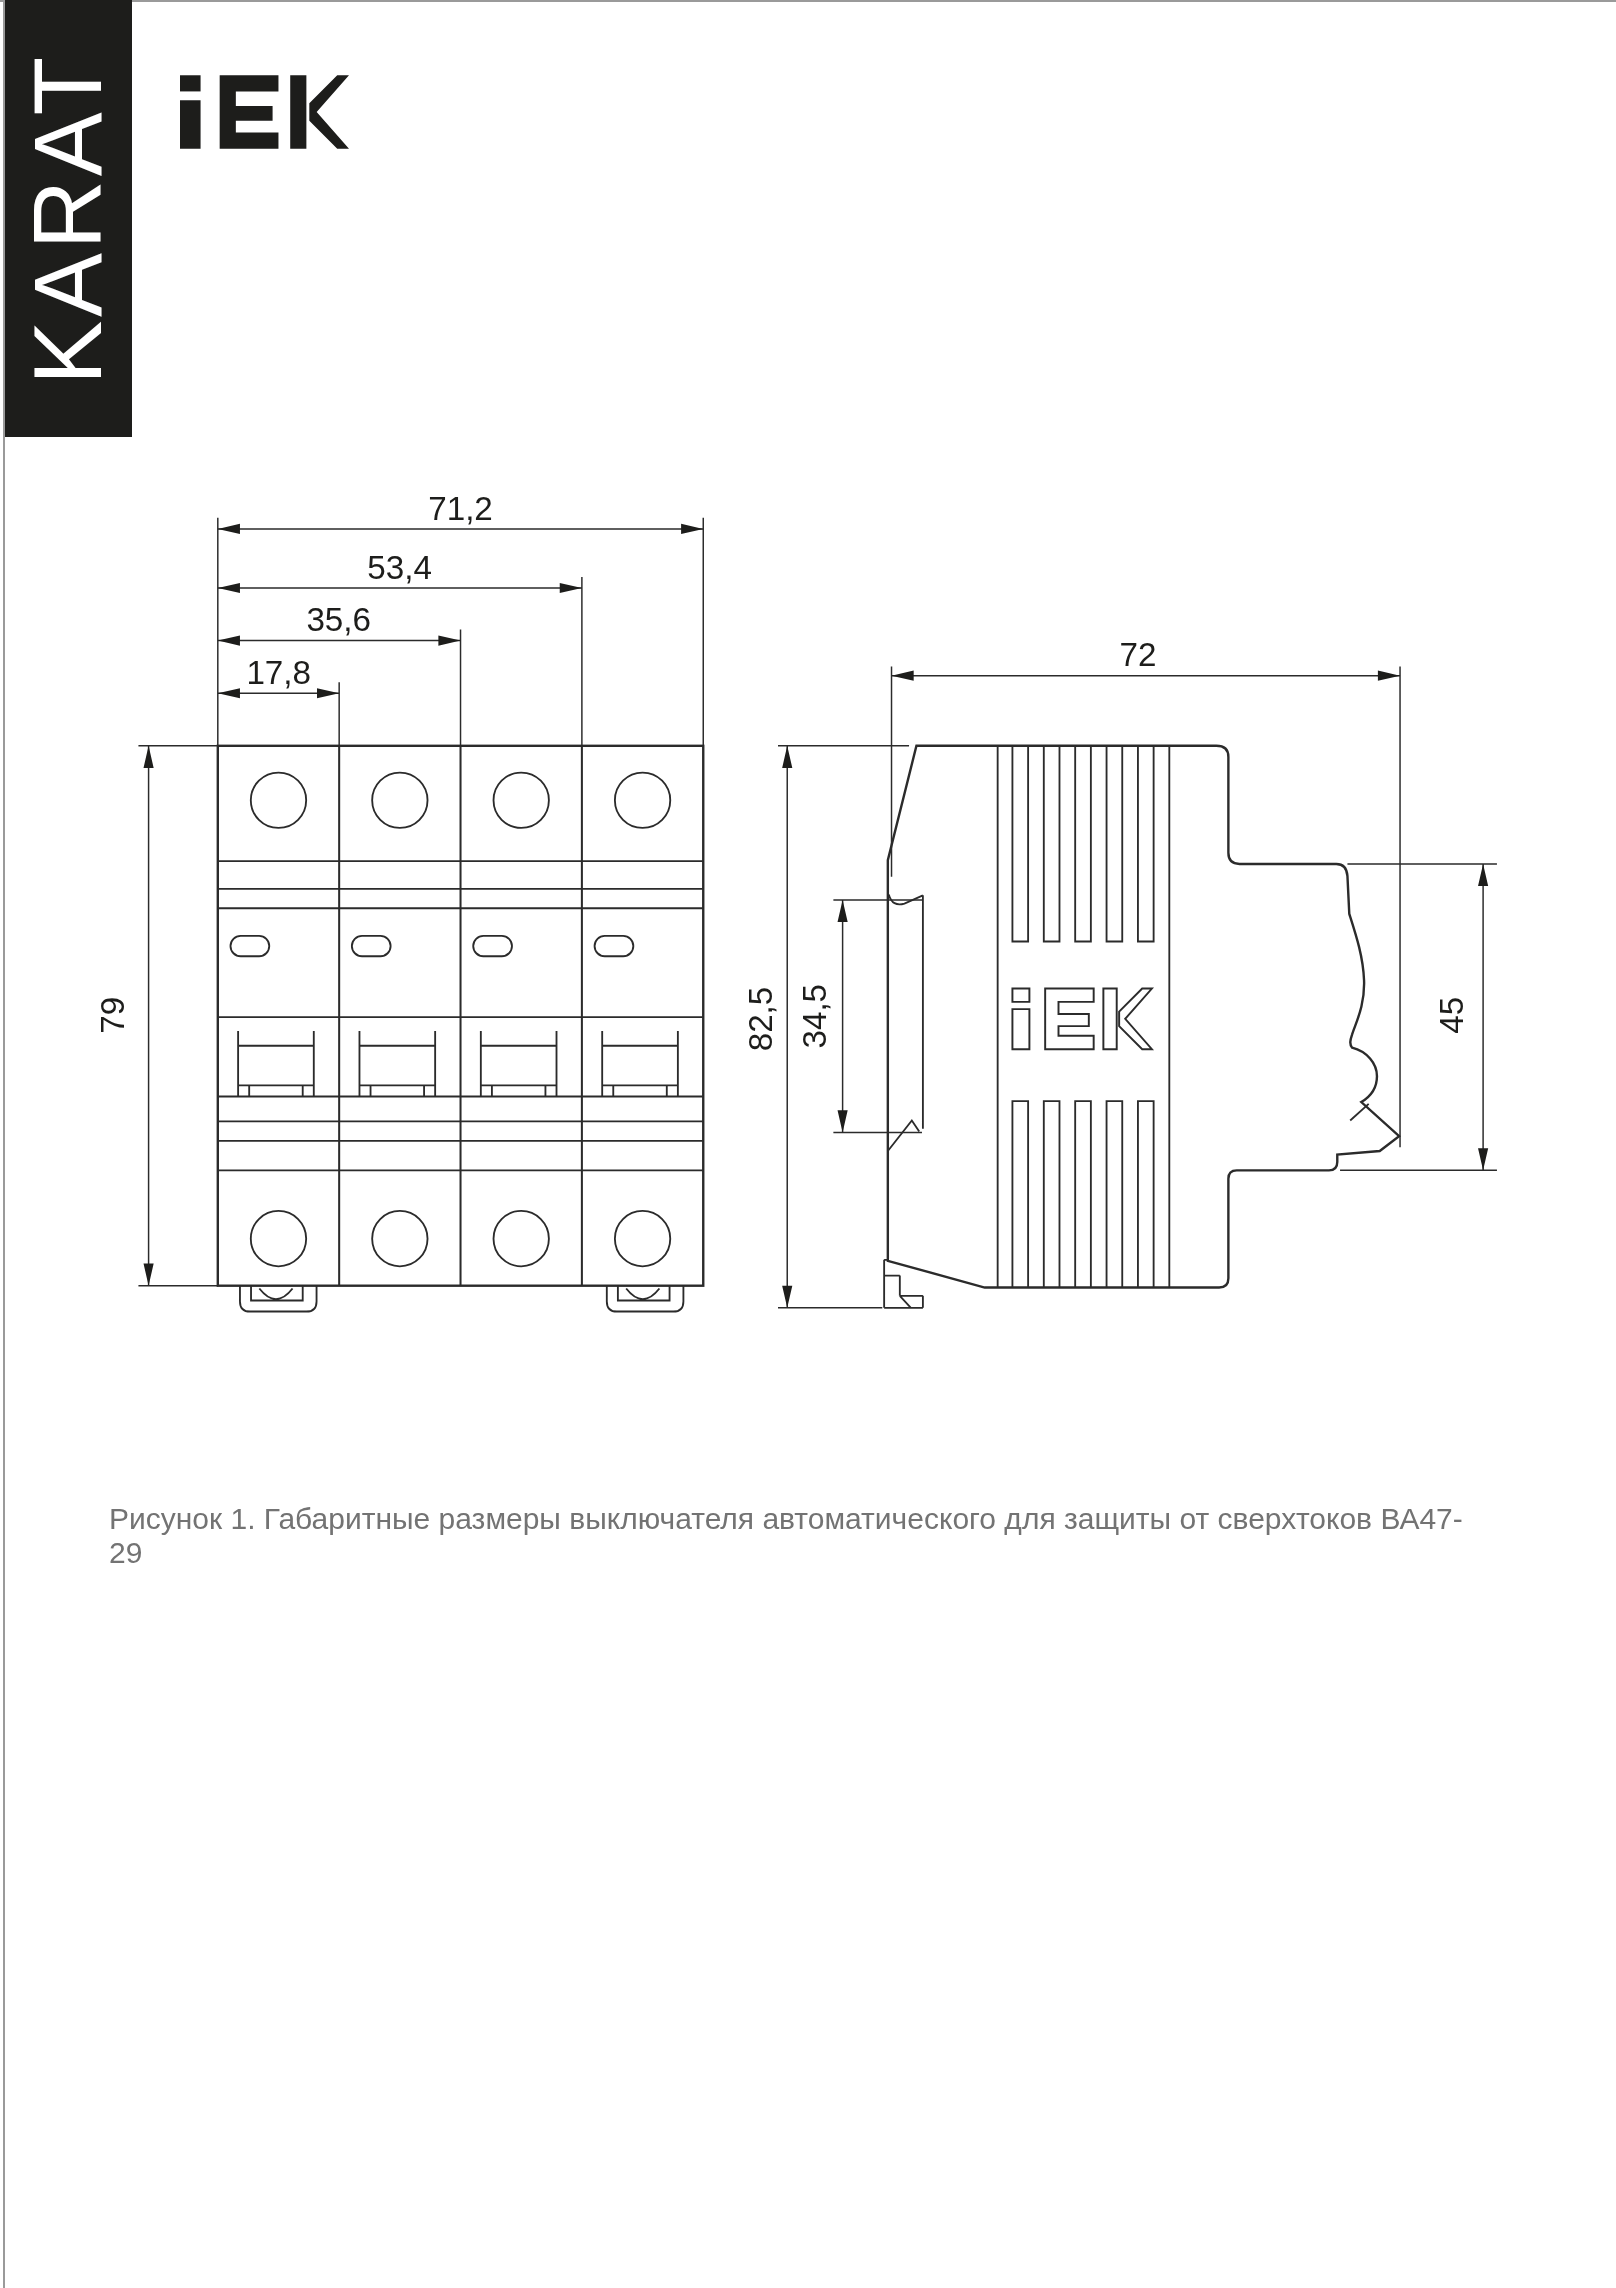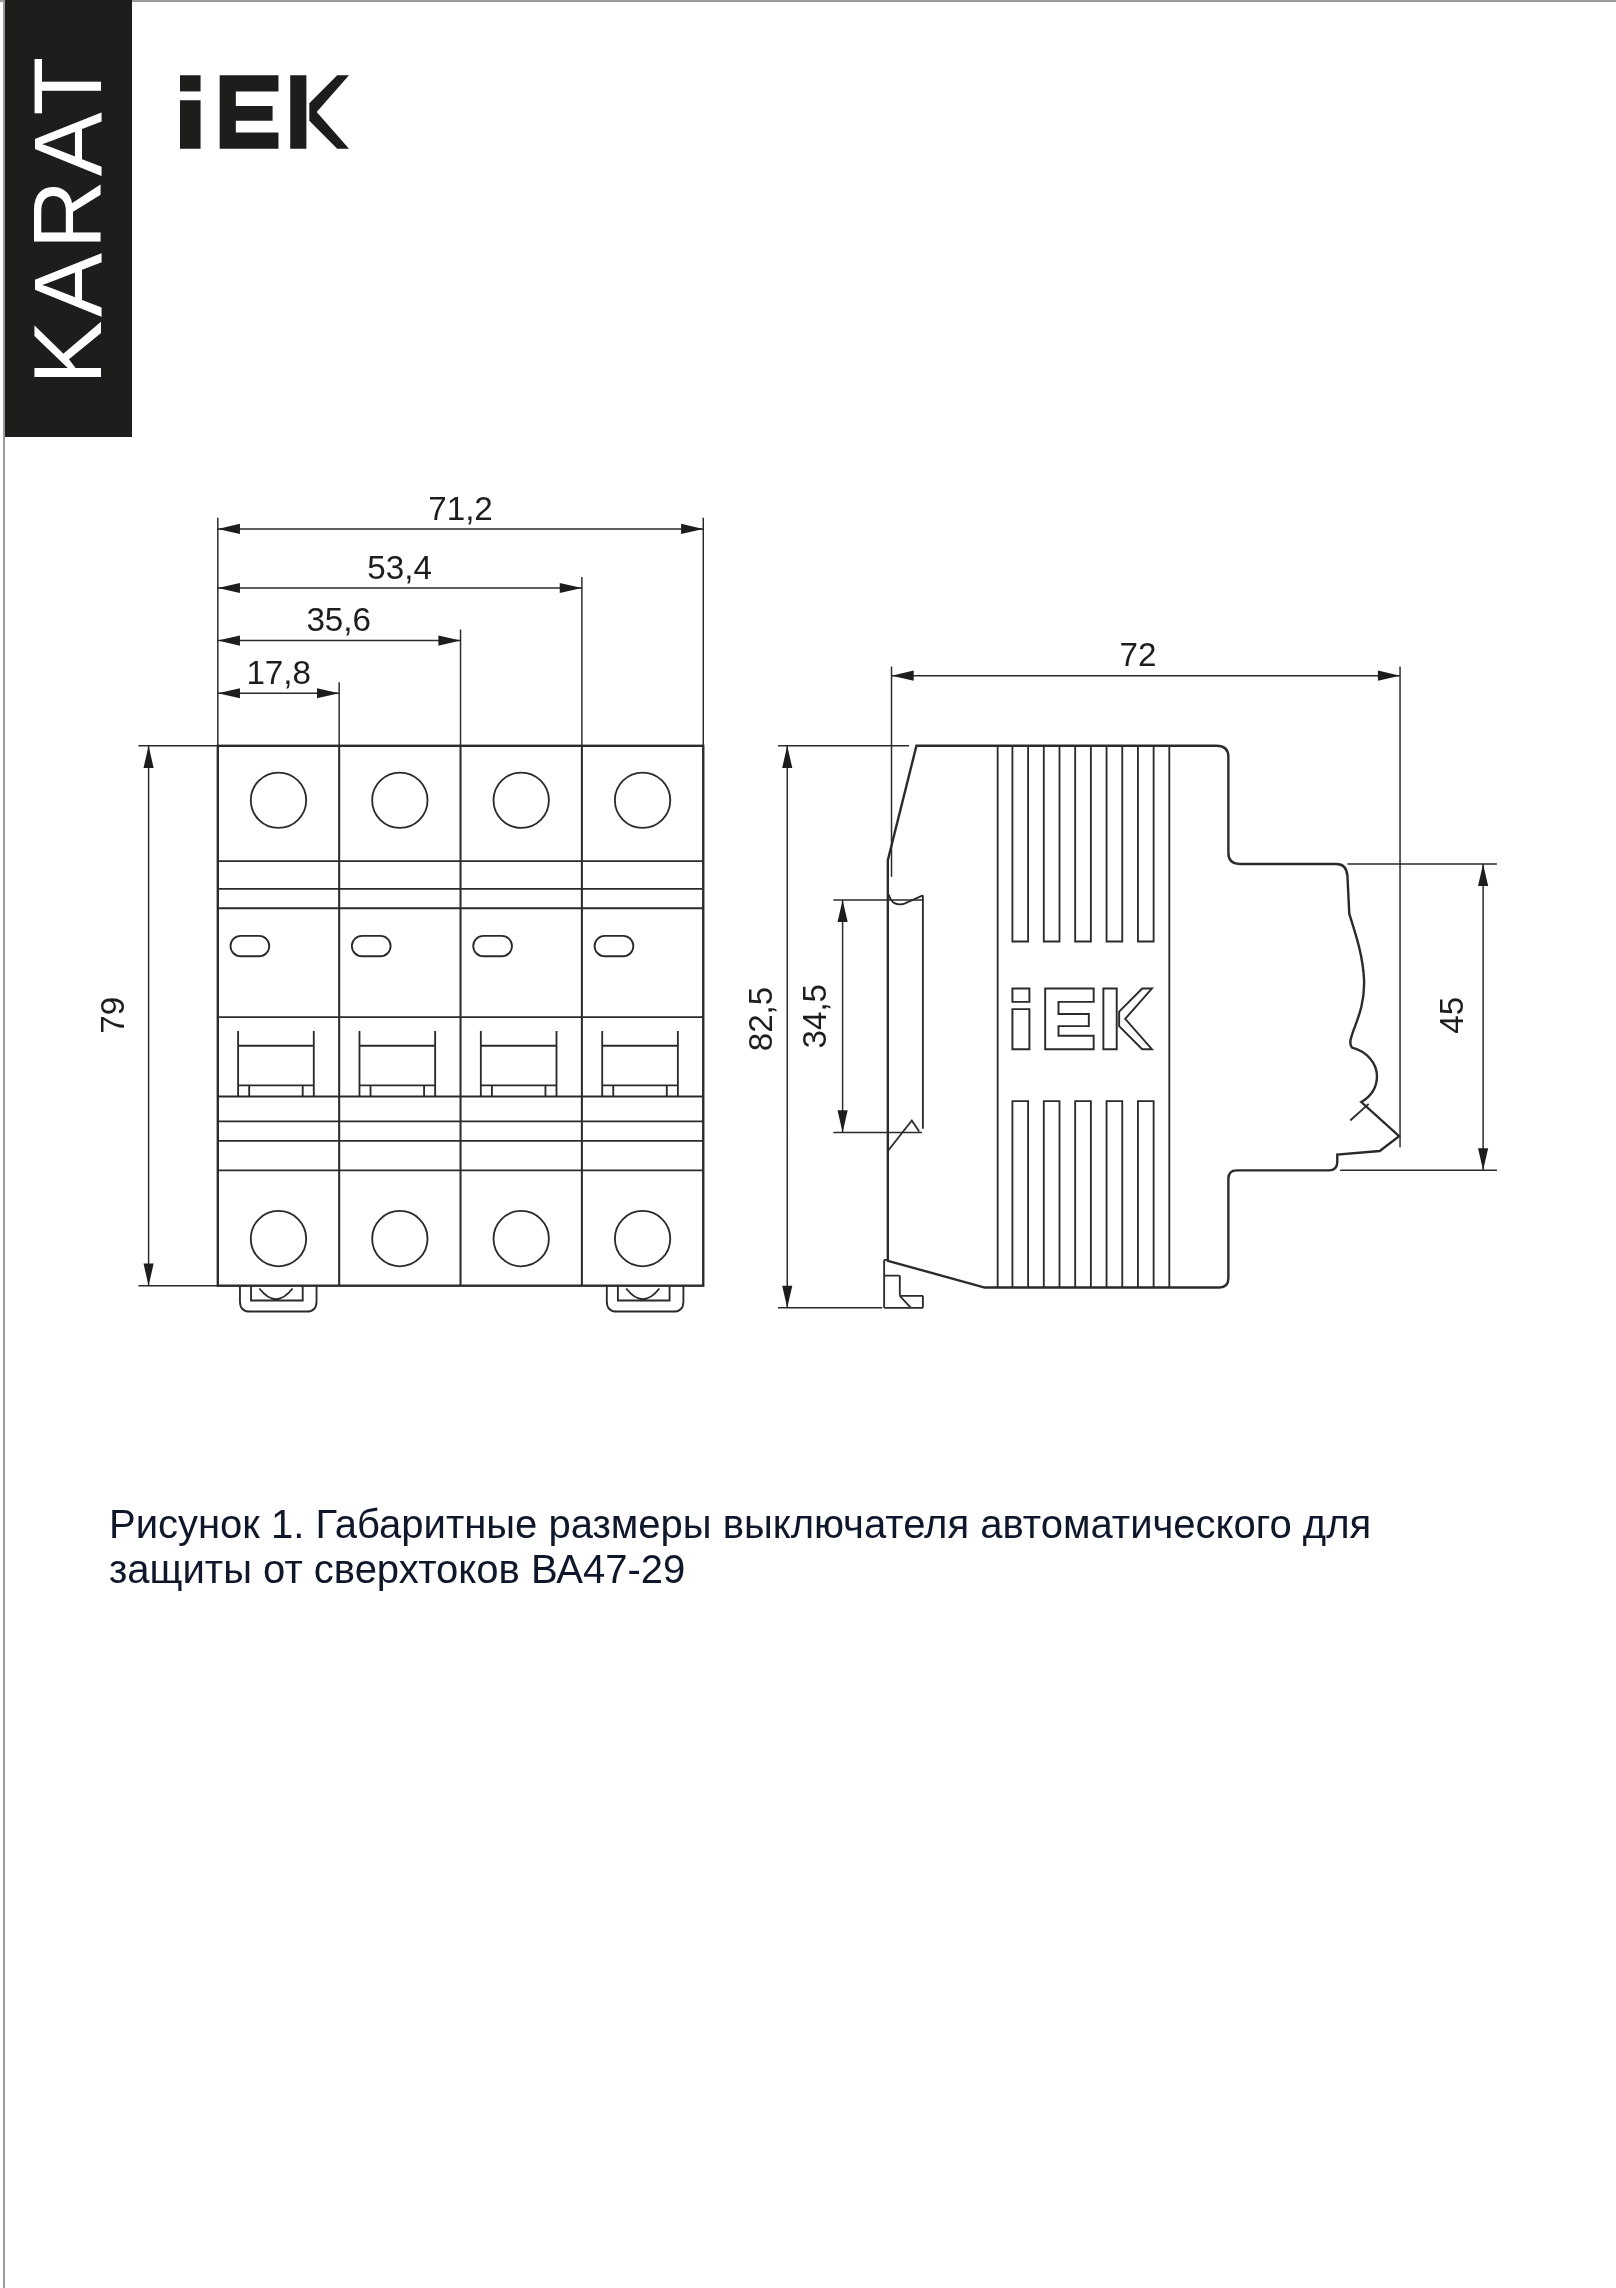--- a/index.html
+++ b/index.html
@@ -22,21 +22,21 @@
     white-space:nowrap;
     color:#ffffff;
     font-size:96px;
     letter-spacing:3.7px;
     font-weight:400;
   }
   .header-logo{position:absolute;left:180px;top:75px;}
   .drawing-svg{position:absolute;left:0;top:0;}
   .caption{
     position:absolute;left:109px;top:1502px;width:1384px;
-    font-size:40px;color:#0f172a;
+    font-size:30px;color:#737373;
   }
   .dim-label{
     font-family:"Liberation Sans", sans-serif;
     font-size:36px;
     fill:#1d1d1b;
   }
 </style>
 </head>
 <body>
 

